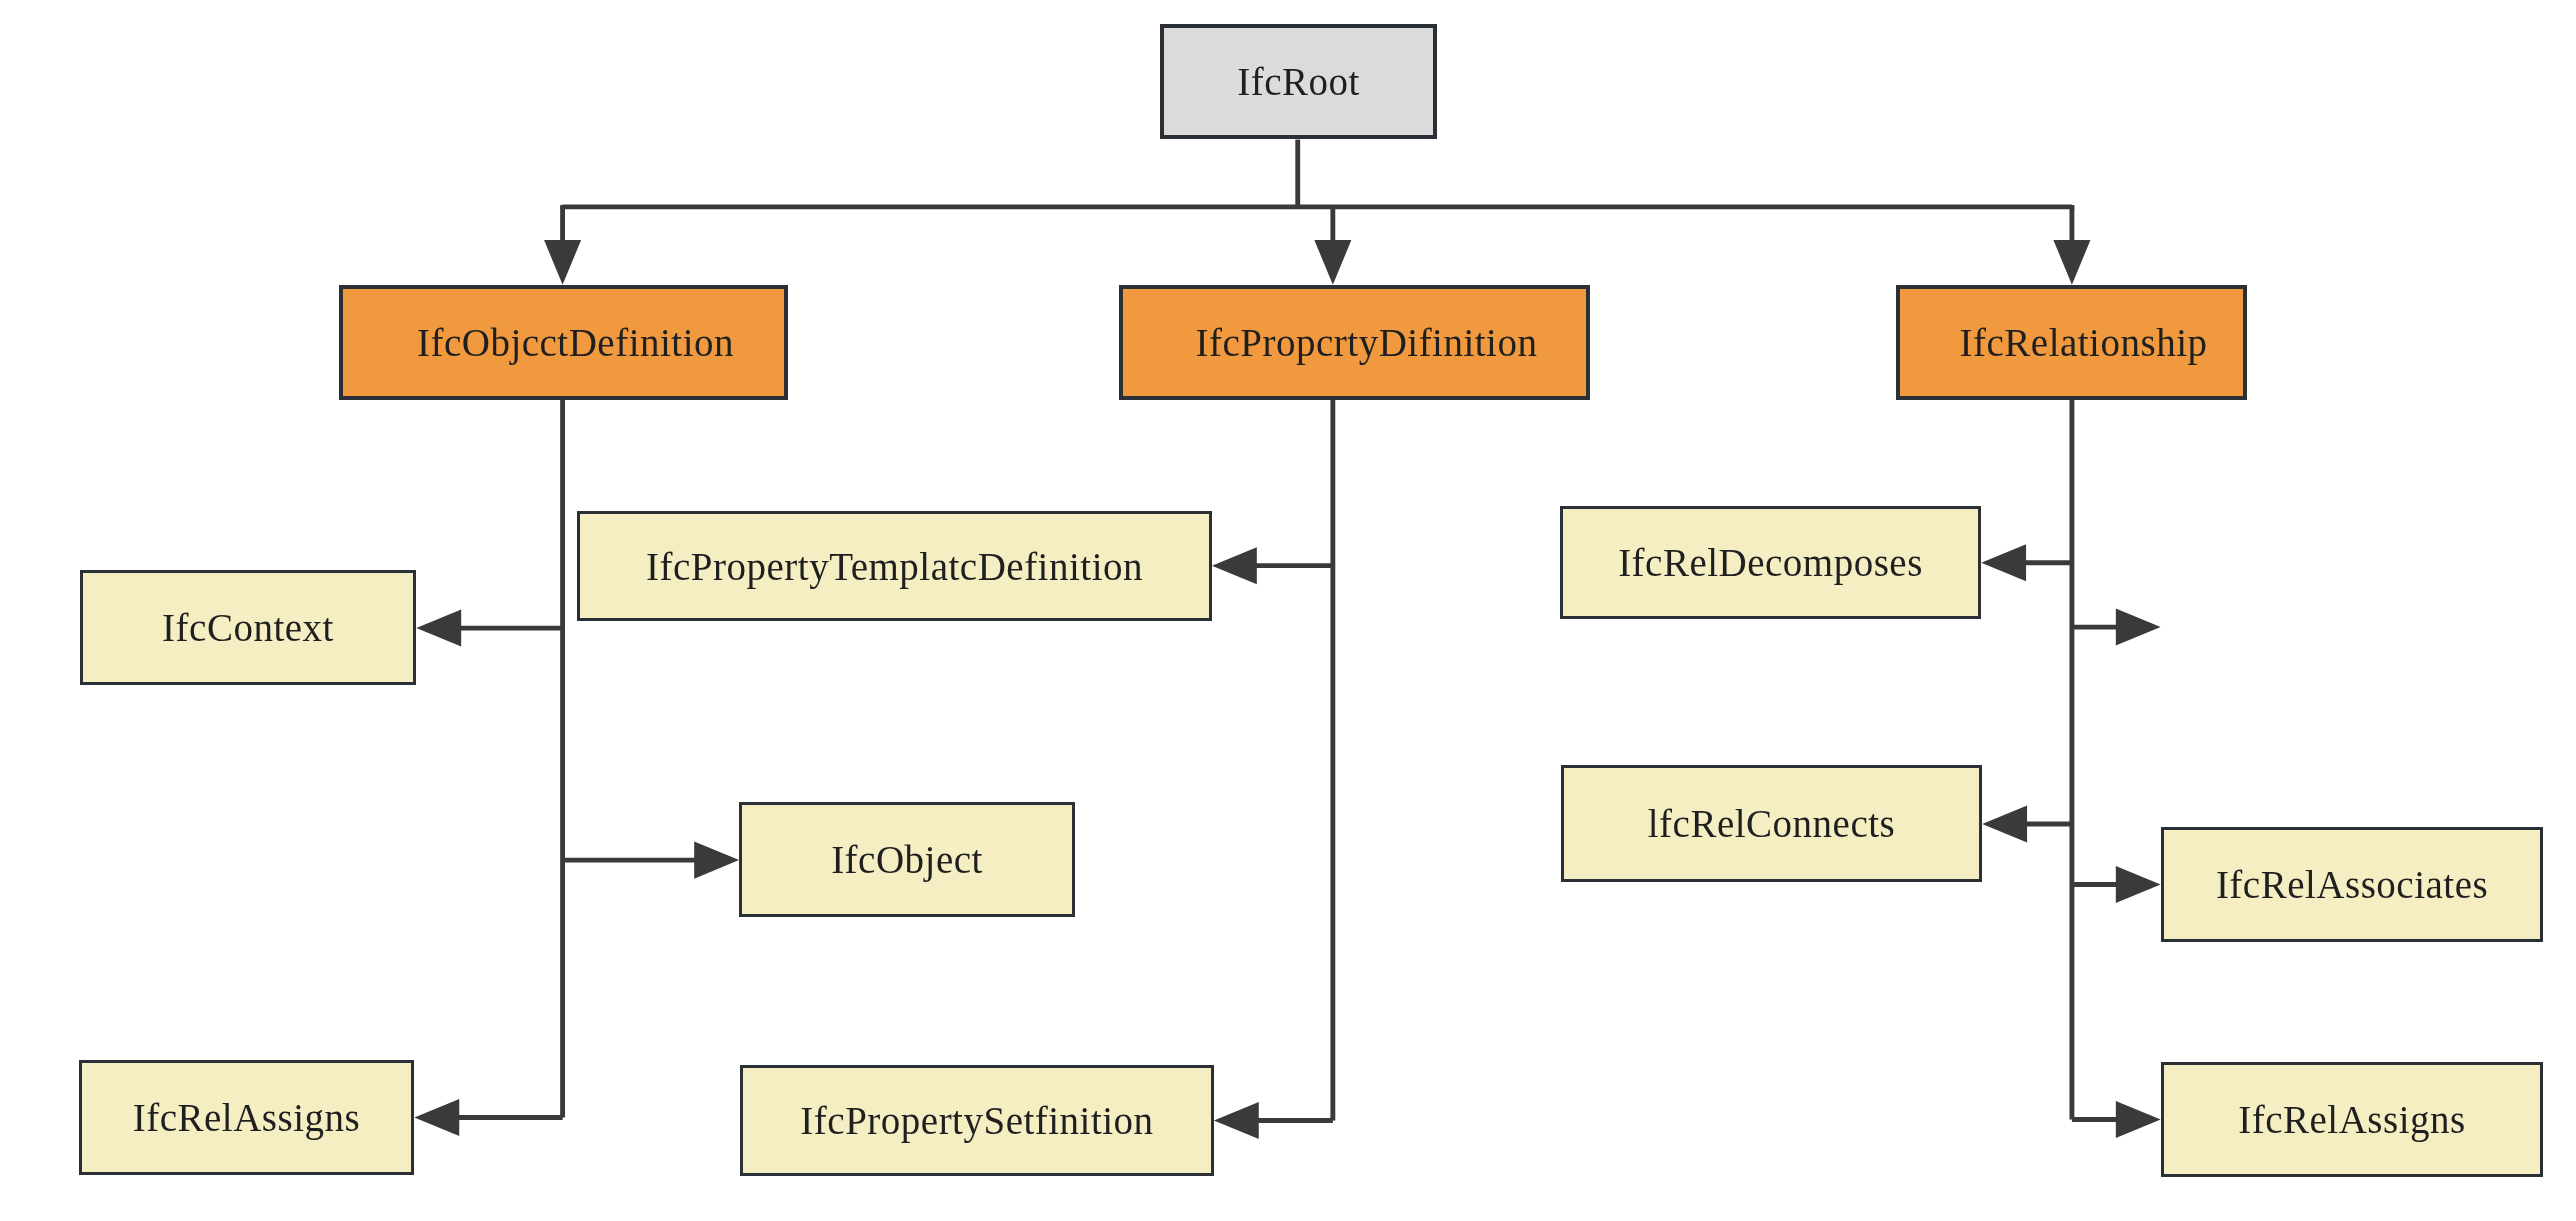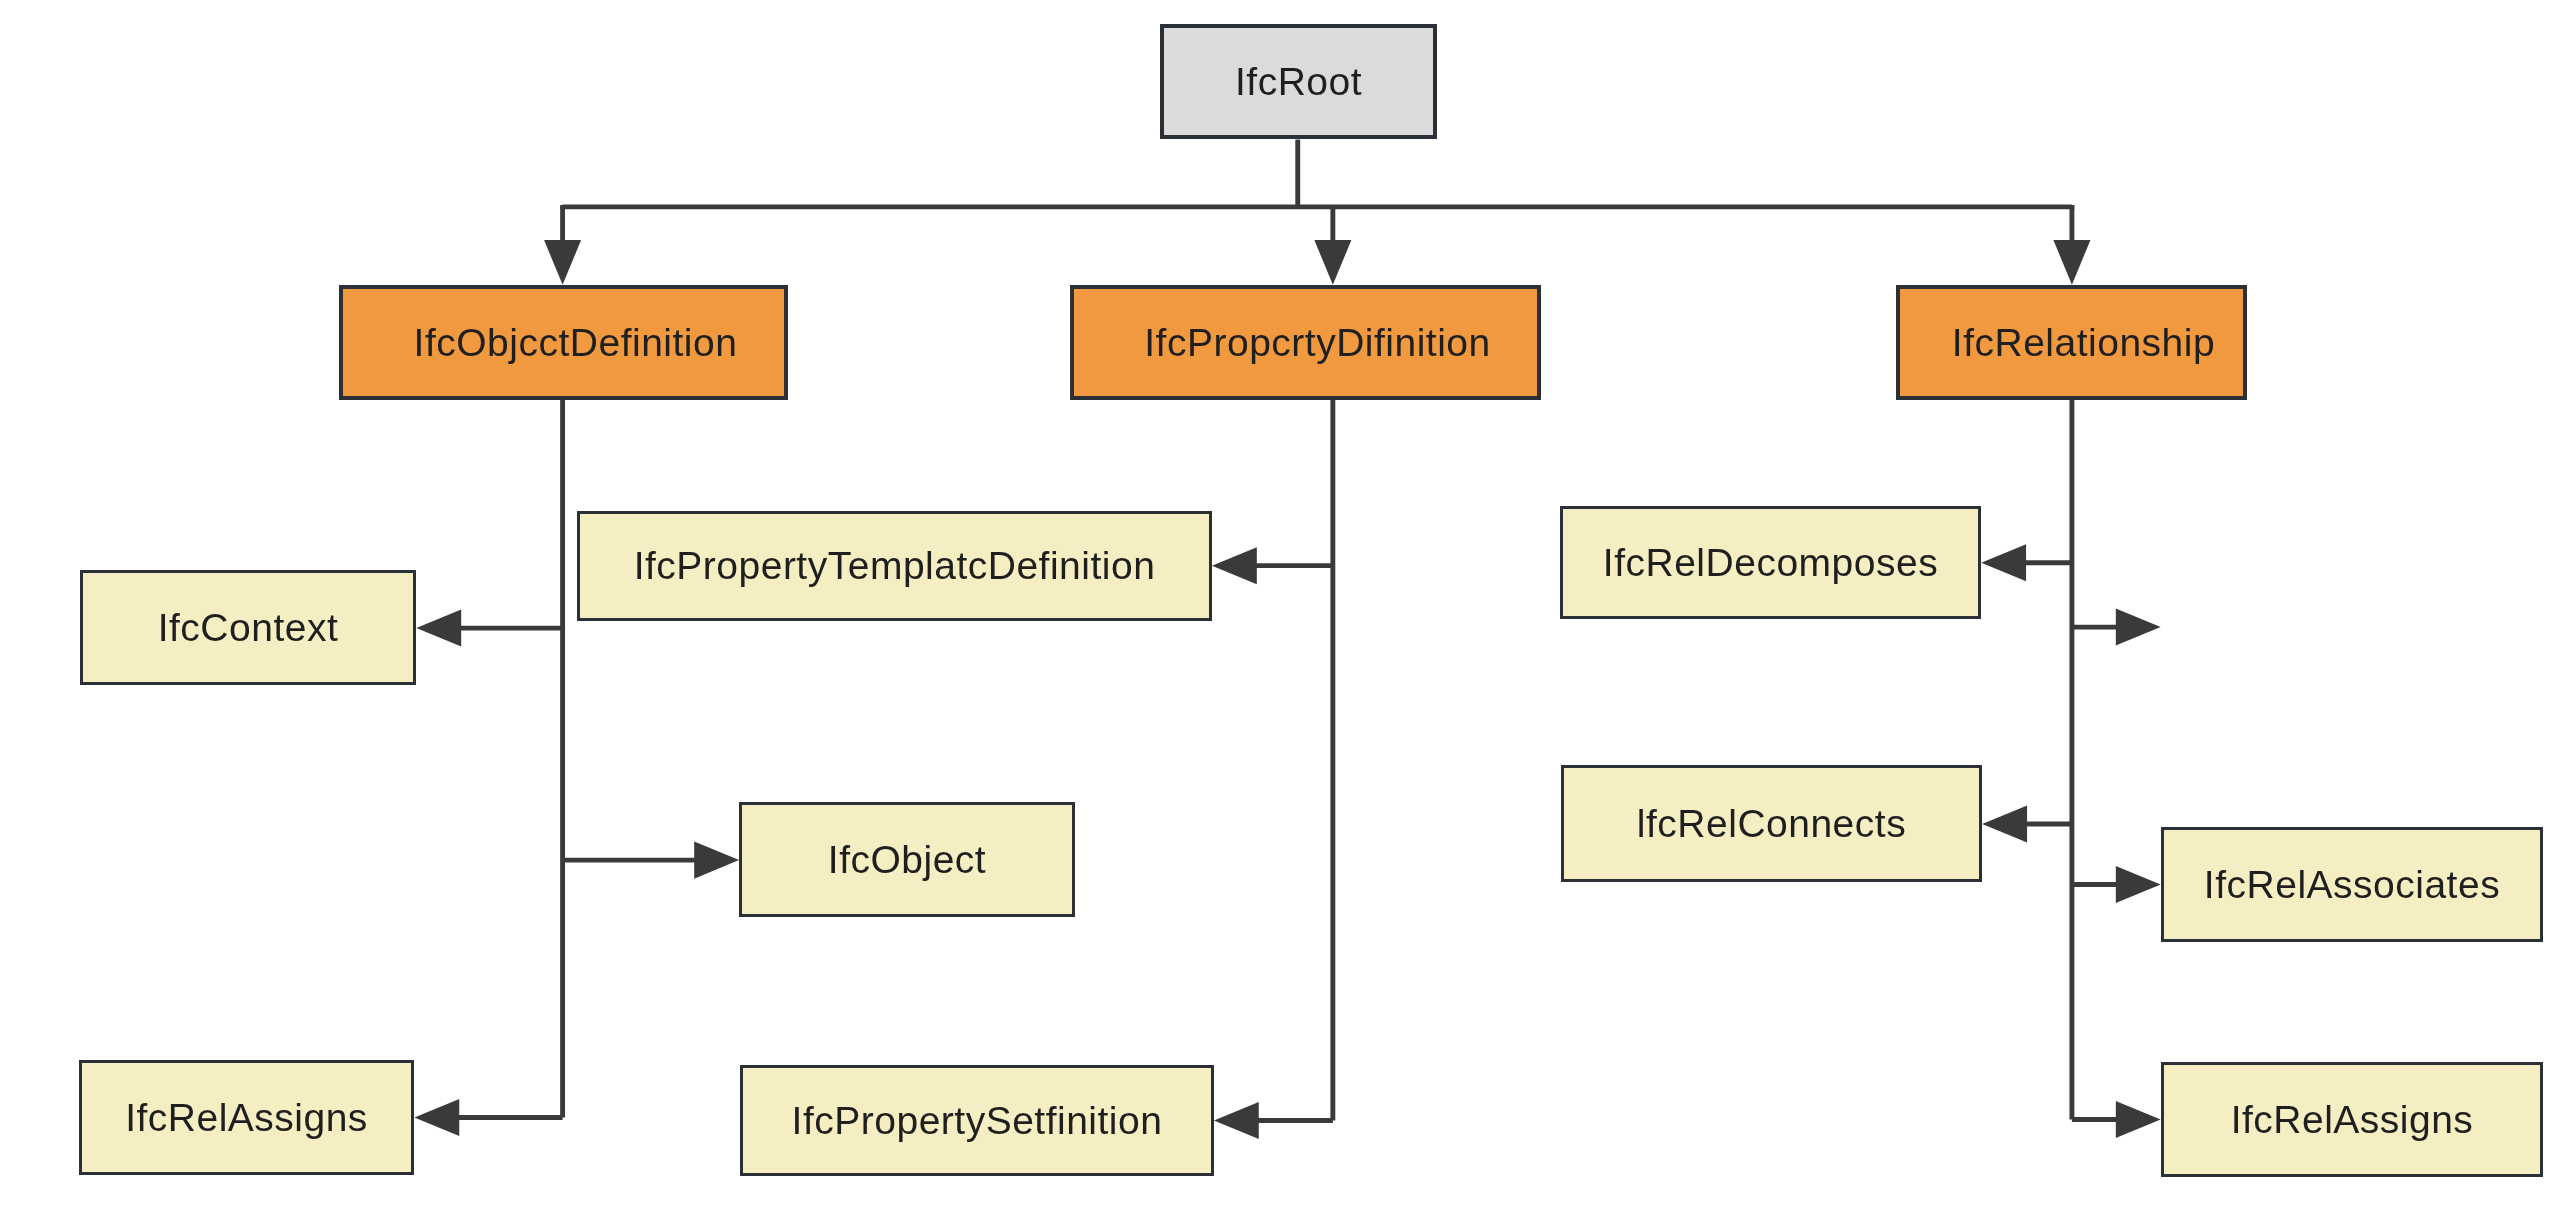--- a/index.html
+++ b/index.html
@@ -14,21 +14,21 @@
   html, body {
     margin: 0;
     padding: 0;
     background: var(--page-bg);
   }
   .canvas {
     position: relative;
     width: 2576px;
     height: 1222px;
     background: var(--page-bg);
-    font-family: Liberation Sans, sans-serif;
+    font-family: Liberation Serif, serif;
     overflow: hidden;
   }
   .edges-layer {
     position: absolute;
     left: 0;
     top: 0;
     width: 2576px;
     height: 1222px;
   }
   .edge {
@@ -102,21 +102,21 @@
     <polygon class="arrowhead" points="2216,1148 2170,1129 2170,1167"></polygon>
   </svg>
 
   <div class="node root" style="left:1160px;top:24.4px;width:277px;height:115px">
     <span>IfcRoot</span>
   </div>
 
   <div class="node branch" style="left:339px;top:285px;width:449px;height:115px">
     <span>IfcObjcctDefinition</span>
   </div>
-  <div class="node branch" style="left:1070px;top:285px;width:471px;height:115px">
+  <div class="node branch" style="left:1119px;top:285px;width:471px;height:115px">
     <span>IfcPropcrtyDifinition</span>
   </div>
   <div class="node branch" style="left:1896px;top:285px;width:351px;height:115px">
     <span>IfcRelationship</span>
   </div>
 
   <div class="node leaf" style="left:80px;top:570px;width:336px;height:115px">
     <span>IfcContext</span>
   </div>
   <div class="node leaf" style="left:739px;top:802px;width:336px;height:115px">

